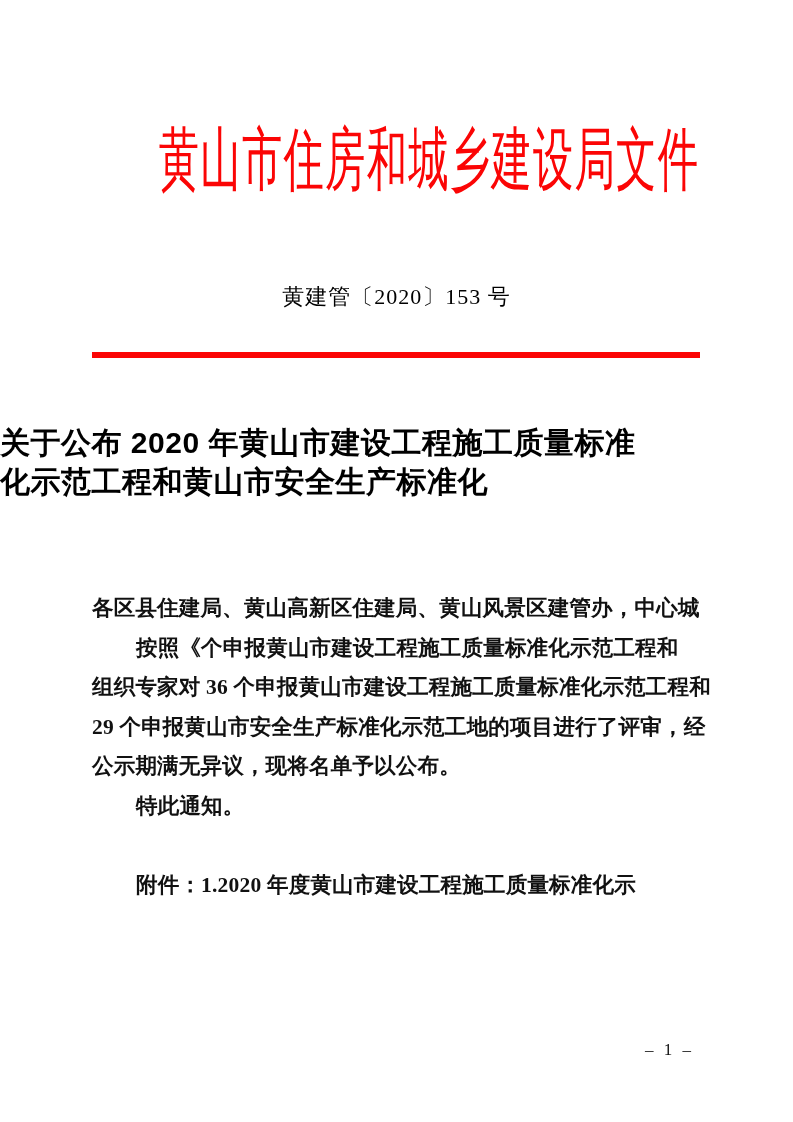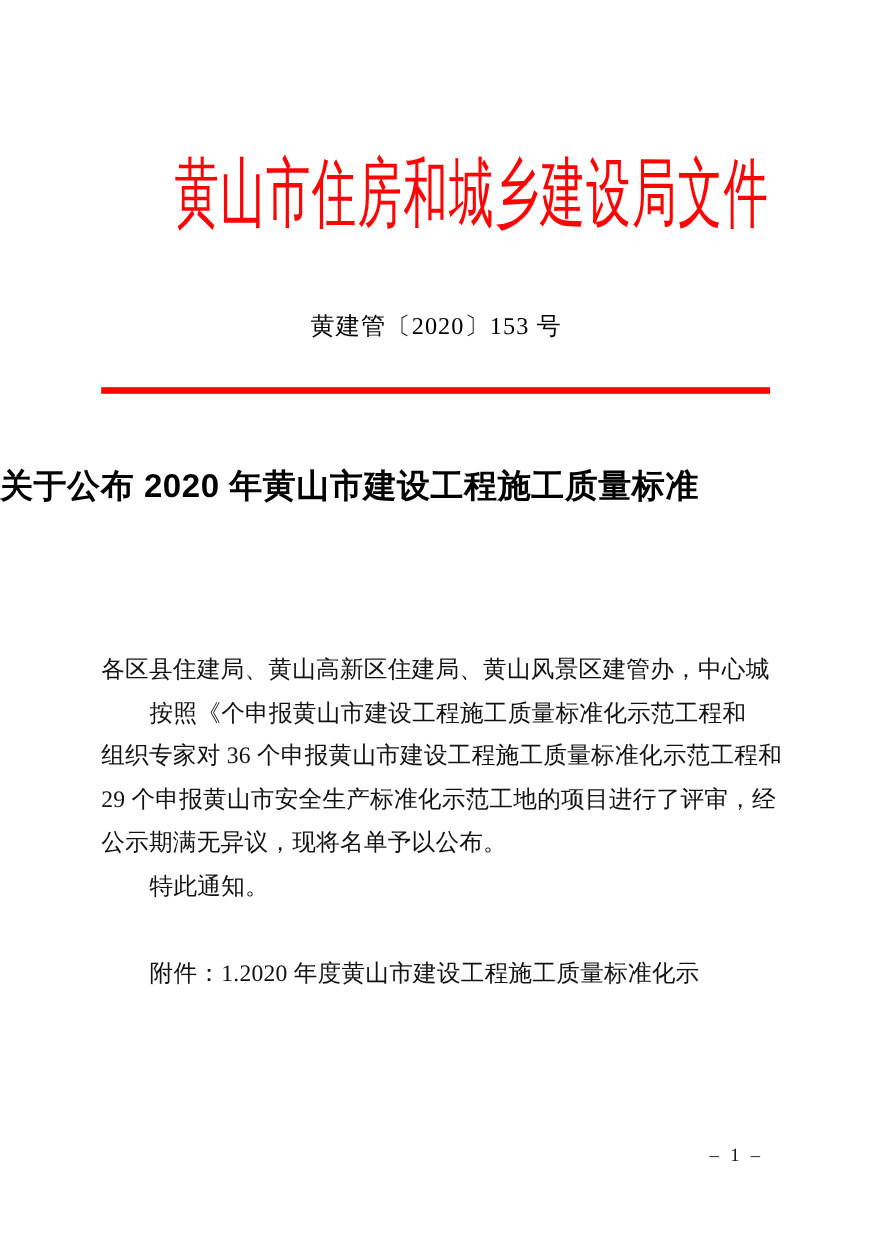--- a/index.html
+++ b/index.html
@@ -13,21 +13,21 @@
     height: 1122px;
     background: #ffffff;
     overflow: hidden;
     font-family: "Liberation Serif", serif;
     color: #1a1a1a;
   }
 
   
   .letterhead {
     position: absolute;
-    top: 136px;
+    top: 120px;
     left: 0;
     width: 100%;
     text-align: right;
     white-space: nowrap;
   }
   .letterhead-inner {
     display: inline-block;
     font-size: 64px;
     font-weight: 400;
     line-height: 1.16;
@@ -79,20 +79,21 @@
     left: 92px;
     width: 616px;
     font-size: 21.5px;
     line-height: 39.6px;
     color: #111111;
     letter-spacing: 0.2px;
   }
   .body-line {
     white-space: nowrap;
     min-height: 39.6px;
+    font-weight: bold;
   }
   .body-line.indent {
     padding-left: 44px;
   }
 
   
   .page-number {
     position: absolute;
     top: 1040px;
     left: 645px;
@@ -109,20 +110,21 @@
   <div class="letterhead">
     <span class="letterhead-inner" style="color: rgb(251, 5, 5);">黄山市住房和城乡建设局文件</span>
   </div>
 
   <div class="doc-number">黄建管〔2020〕153 号</div>
 
   <div class="red-line" style="background: rgb(251, 5, 5);"></div>
 
   <div class="doc-title">
     <div>关于公布 2020 年黄山市建设工程施工质量标准</div>
+    <div>化示范工程和黄山市安全生产标准化</div>
   </div>
 
   <div class="body-text">
       <div class="body-line">各区县住建局、黄山高新区住建局、黄山风景区建管办，中心城</div>
       <div class="body-line indent">按照《个申报黄山市建设工程施工质量标准化示范工程和</div>
       <div class="body-line">组织专家对 36 个申报黄山市建设工程施工质量标准化示范工程和</div>
       <div class="body-line">29 个申报黄山市安全生产标准化示范工地的项目进行了评审，经</div>
       <div class="body-line">公示期满无异议，现将名单予以公布。</div>
       <div class="body-line indent">特此通知。</div>
       <div class="body-line blank"></div>

